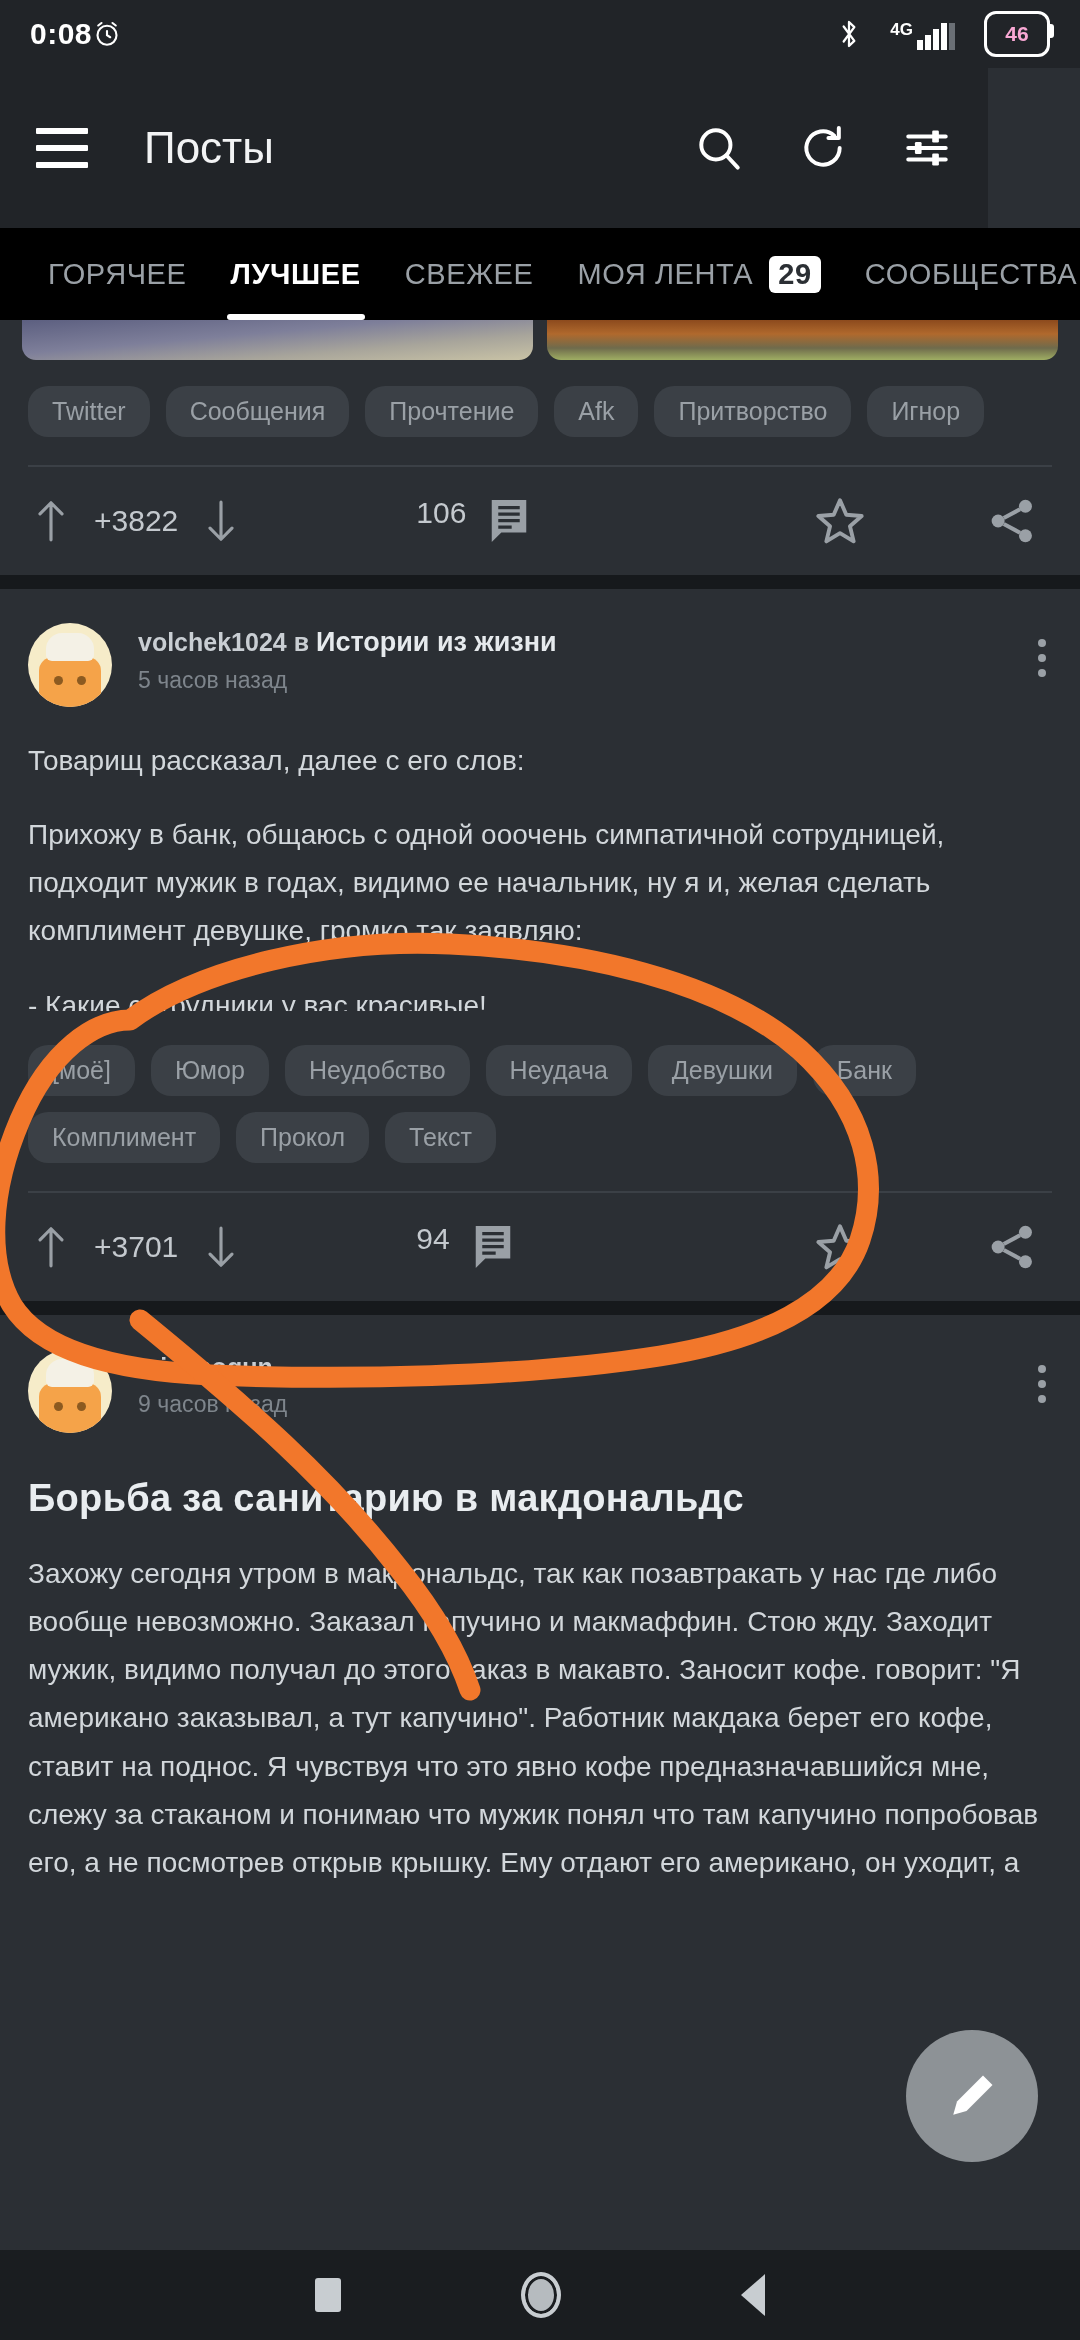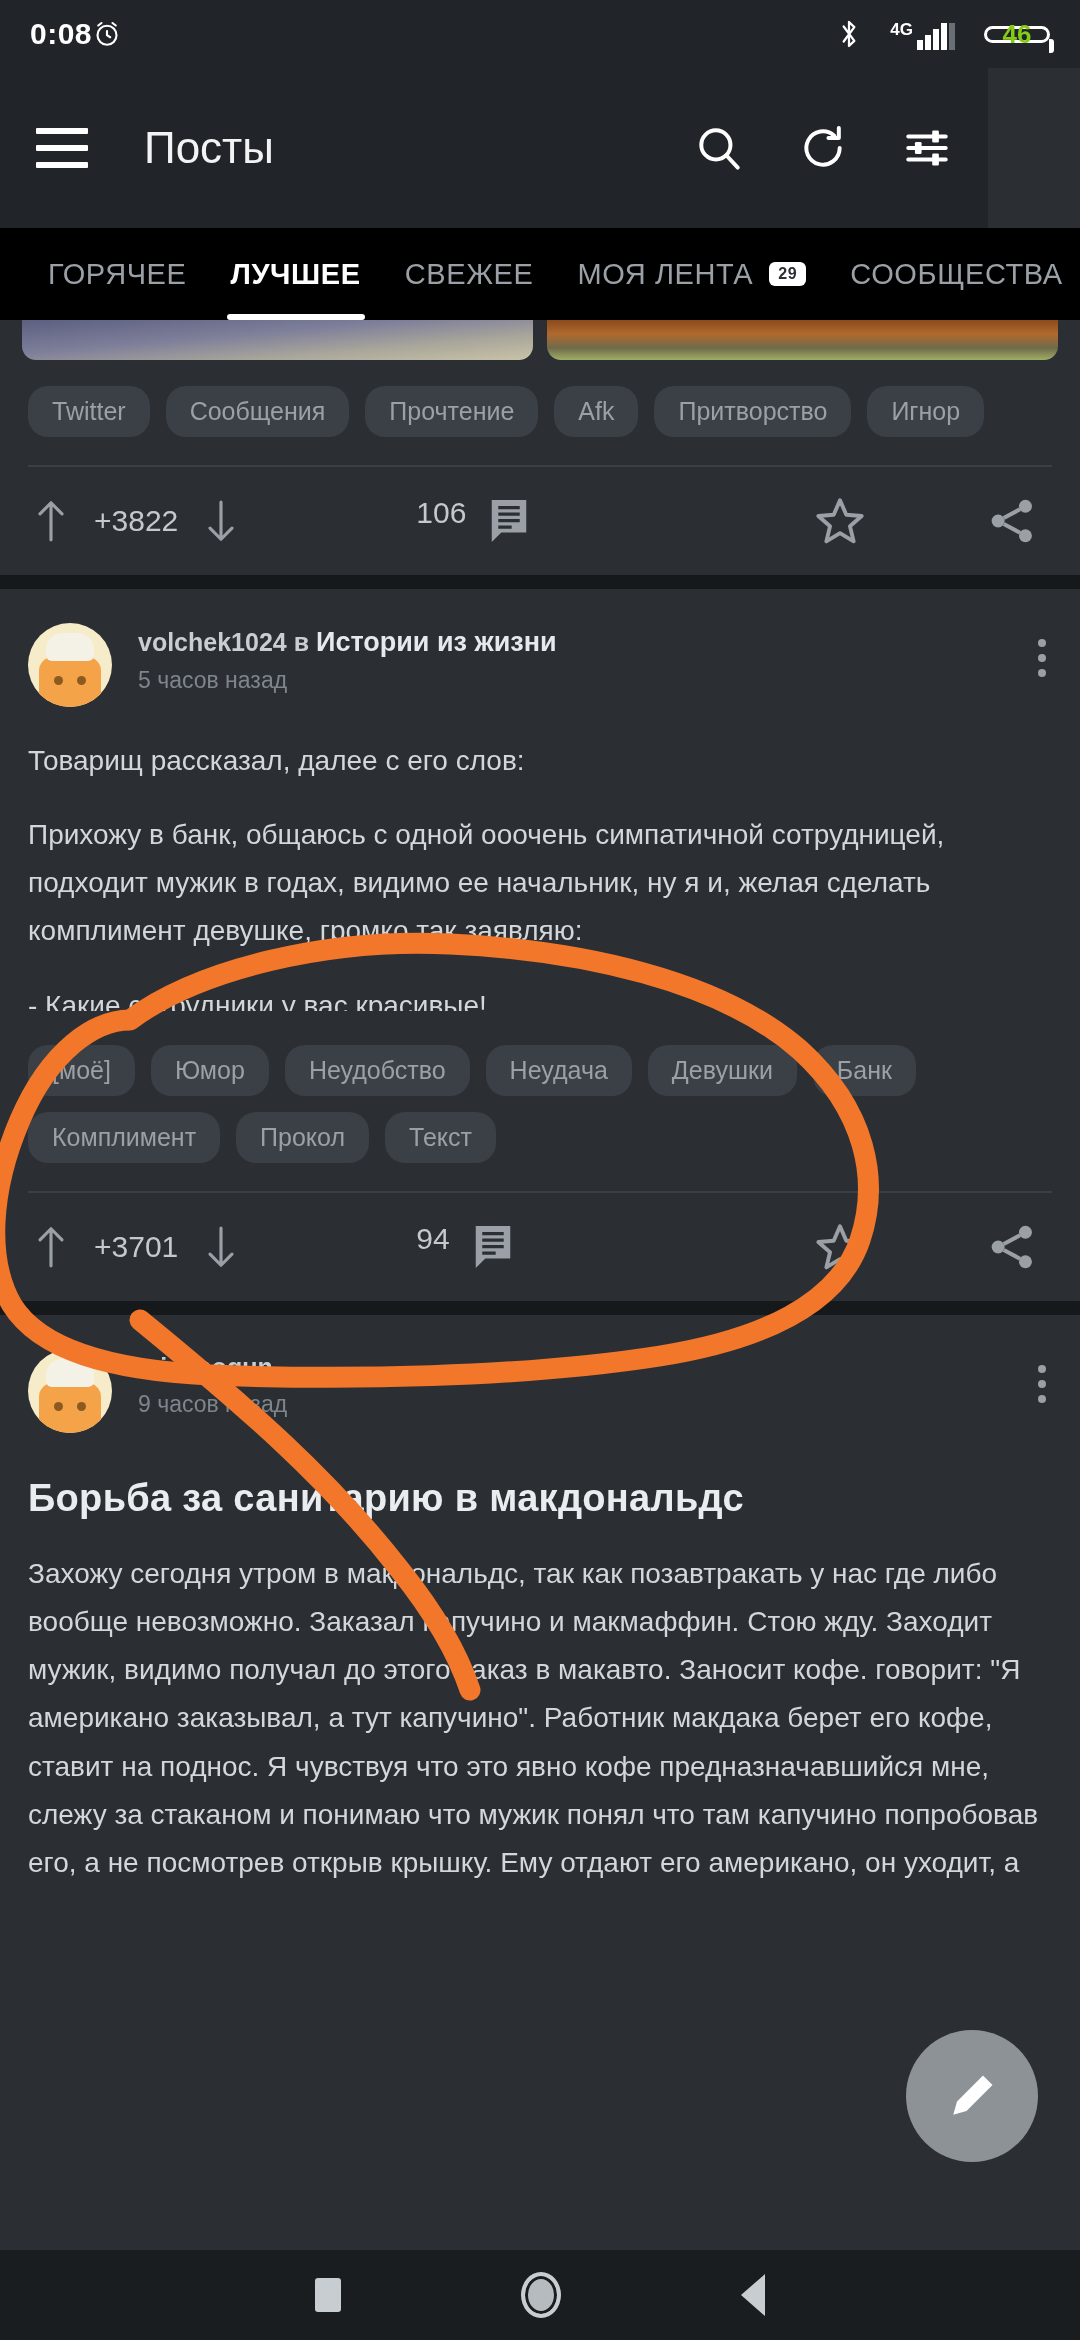--- a/index.html
+++ b/index.html
@@ -16,22 +16,22 @@
     position:absolute; top:0; left:0; width:1080px; height:68px;
     background:#212428; display:flex; align-items:center;
     padding:0 30px; color:#ffffff;
   }
   .sb-left{ display:flex; align-items:center; gap:0; }
   .sb-clock{ font-size:30px; font-weight:bold; letter-spacing:.5px; }
   .sb-right{ margin-left:auto; display:flex; align-items:center; gap:28px; }
   .sb-ico{ display:block; }
   .battery{
     display:flex; align-items:center; justify-content:center;
-    width:66px; height:17px; border:3px solid #ffffff; border-radius:12px;
-    font-size:26px; font-weight:bold; color:#84cc16; position:relative;
+    width:66px; height:46px; border:3px solid #ffffff; border-radius:12px;
+    font-size:21px; font-weight:bold; color:#f9a8d4; position:relative;
   }
   .battery::after{
     content:""; position:absolute; right:-7px; top:10px;
     width:5px; height:14px; background:#fff; border-radius:0 3px 3px 0;
   }
 
   
   .appbar{
     position:absolute; top:68px; left:0; width:988px; height:160px;
     background:#212428; display:flex; align-items:center; padding:0 36px;
@@ -51,21 +51,21 @@
     position:relative; height:92px; display:flex; align-items:center;
     gap:16px; padding:0 22px; color:#9aa0a6; font-size:29px;
     letter-spacing:.6px; white-space:nowrap;
   }
   .tab.active{ color:#ffffff; font-weight:bold; }
   .tab.active::after{
     content:""; position:absolute; left:18px; right:18px; bottom:0;
     height:6px; background:#ffffff; border-radius:3px;
   }
   .tab-badge{
-    background:#ffffff; color:#2b2f34; font-size:16px; font-weight:bold;
+    background:#ffffff; color:#2b2f34; font-size:29px; font-weight:bold;
     border-radius:6px; padding:4px 9px; line-height:1;
   }
 
   
   .feed{ position:absolute; top:320px; left:0; width:1080px; height:1930px; overflow:hidden; }
   .card{ background:#2b2f34; width:1080px; }
   .gap{ height:14px; background:#16191c; width:1080px; }
 
   .media-strip{ height:40px; width:1080px; display:flex; overflow:hidden;
     padding:0 22px 0 22px; gap:14px; }

